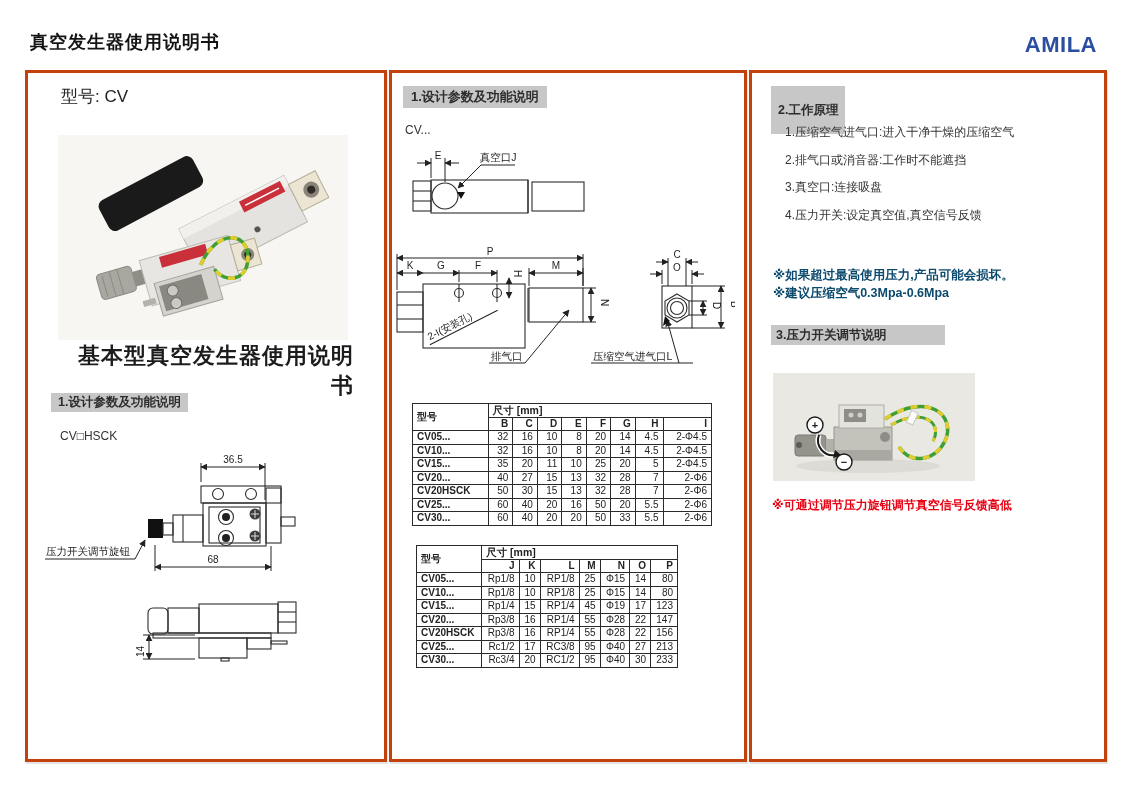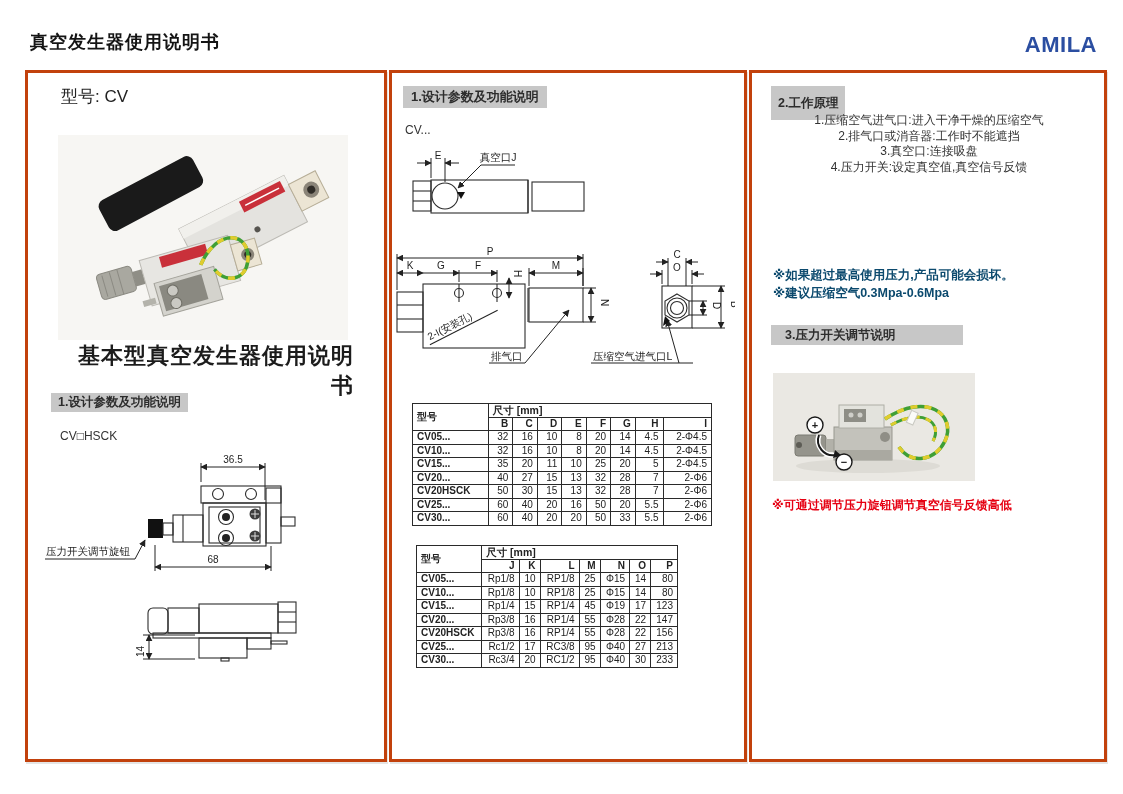--- a/index.html
+++ b/index.html
@@ -14,21 +14,21 @@
   .col2{left:389px;width:352px;}
   .col3{left:749px;width:352px;}
   .secbar{position:absolute;display:inline-block;background:#c7c7c7;color:#2d2d2d;
           font-weight:bold;white-space:nowrap;}
   .model-label{position:absolute;left:33px;top:12px;font-size:17px;color:#222;}
   .caption{position:absolute;left:30px;top:268px;width:296px;text-align:right;
            font-size:22px;font-weight:bold;color:#1c1c1c;letter-spacing:1px;}
   .variant{position:absolute;left:32px;top:356px;font-size:12px;color:#333;}
   .cv-prefix{position:absolute;left:13px;top:50px;font-size:12px;color:#333;}
   .body-lines{position:absolute;left:21px;width:312px;font-size:12px;line-height:15.5px;color:#333;}
-  .body-lines p{margin:0;text-align:center;}
+  .body-lines p{margin:12px;}
   .warn{position:absolute;left:21px;width:318px;font-size:12.5px;line-height:17.5px;font-weight:bold;}
   .note-red{position:absolute;left:20px;width:320px;font-size:12px;font-weight:bold;}
   table.spec{border-collapse:collapse;position:absolute;background:#fff;}
   .spec th,.spec td{border:1px solid #2a2a2a;font-size:10px;line-height:12.5px;height:12.5px;
                     padding:0 4px;white-space:nowrap;}
   .spec .mcol{text-align:left;font-weight:bold;}
   .spec .dimhdr{text-align:left;font-weight:bold;font-size:10.5px;}
   .spec .lcol{text-align:right;font-weight:bold;}
   .spec td.vcol{text-align:right;font-weight:normal;}
   #table1{left:20px;top:330px;width:300px;}
@@ -454,36 +454,36 @@
             <td class="vcol">95</td>
             <td class="vcol">Φ40</td>
             <td class="vcol">30</td>
             <td class="vcol">233</td>
           </tr>
         </tbody>
       </table>
   </div>
 
   <div class="col col3">
-    <div class="secbar" style="left:19px;top:13px;font-size:12.5px;line-height:18px;padding:8px 7px;">2.工作原理</div>
+    <div class="secbar" style="left:19px;top:13px;font-size:12.5px;line-height:18px;padding:15px 7px;">2.工作原理</div>
 
     <div class="body-lines" style="top:40px;">
       <p>1.压缩空气进气口:进入干净干燥的压缩空气</p>
       <p>2.排气口或消音器:工作时不能遮挡</p>
       <p>3.真空口:连接吸盘</p>
       <p>4.压力开关:设定真空值,真空信号反馈</p>
     </div>
 
 
     <div class="warn" style="top: 194px; color: #0c4a6e;">
       <p style="margin:0;">※如果超过最高使用压力,产品可能会损坏。</p>
       <p style="margin:0;">※建议压缩空气0.3Mpa-0.6Mpa</p>
     </div>
 
-    <div class="secbar" style="left:19px;top:252px;font-size:12.5px;line-height:20px;padding:0 14px;width:164px;">3.压力开关调节说明</div>
+    <div class="secbar" style="left:19px;top:252px;font-size:12.5px;line-height:20px;padding:0 5px;width:164px;">3.压力开关调节说明</div>
 
     <svg style="left:21px;top:300px;" width="202" height="108" viewBox="0 0 202 108">
       <rect width="202" height="108" fill="#eae8e3"></rect>
       <ellipse cx="95" cy="93" rx="72" ry="7" fill="#dddbd5"></ellipse>
       <g>
         <rect x="22" y="62" width="31" height="21" rx="3" fill="#95948c" stroke="#7b7a72"></rect>
         <circle cx="26" cy="72" r="3" fill="#5d5c55"></circle>
         <rect x="53" y="66" width="8" height="13" fill="#b2b1a9"></rect>
         <rect x="61" y="54" width="58" height="33" fill="#c3c2bb" stroke="#98978f"></rect>
         <rect x="61" y="77" width="58" height="10" fill="#aaa9a1"></rect>

